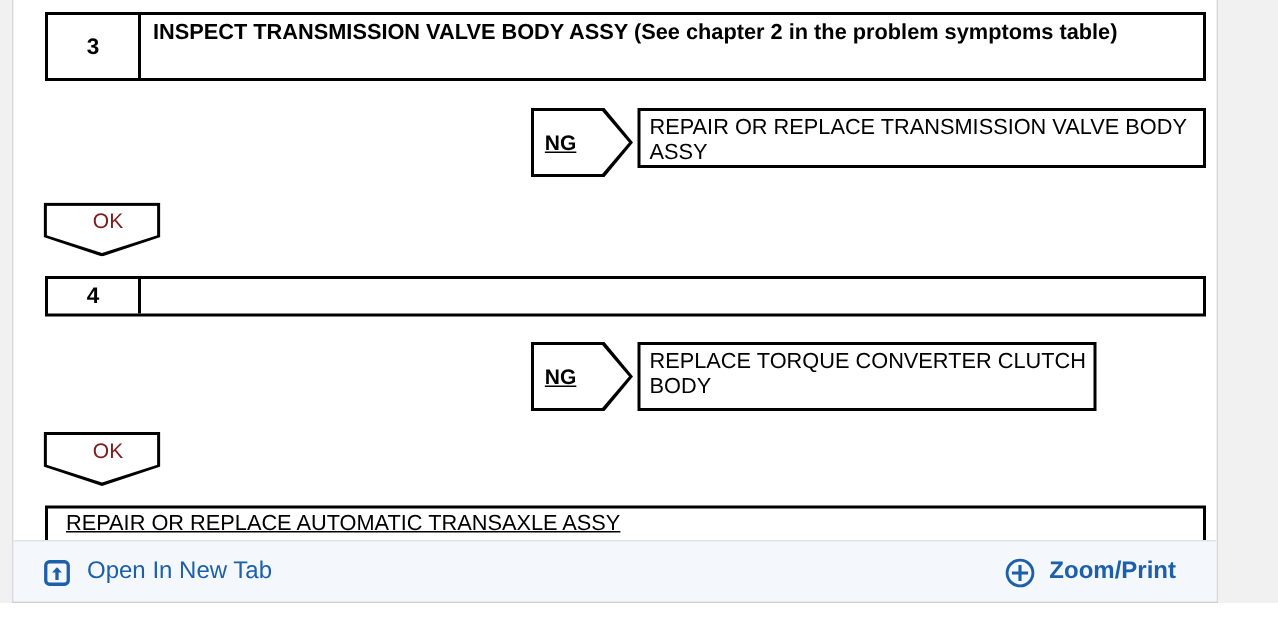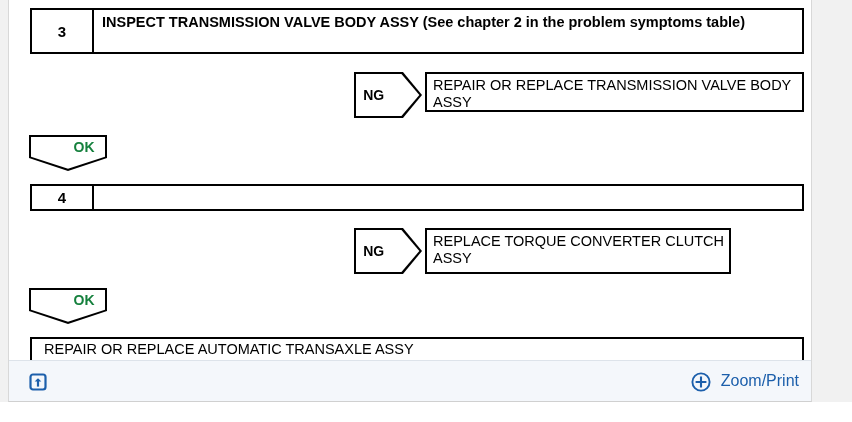--- a/index.html
+++ b/index.html
@@ -122,20 +122,21 @@
     position: absolute;
     left: 0; top: 0;
     width: 58%;
     height: 100%;
     display: flex;
     align-items: center;
     justify-content: center;
     font-size: 14px;
     font-weight: bold;
     color: #000;
+    text-decoration: underline;
   }
 
   
   .ok-tag {
     position: absolute;
     width: 78px;
     height: 36px;
     box-sizing: border-box;
   }
   .ok-tag .shape {
@@ -147,29 +148,29 @@
   .ok-tag .inner {
     position: absolute;
     left: 2px; top: 2px;
     width: calc(100% - 4px);
     height: calc(100% - 4px);
     background: #ffffff;
     clip-path: polygon(0% 0%, 100% 0%, 100% 62%, 50% 99%, 0% 62%);
   }
   .ok-tag .label {
     position: absolute;
-    left: 16px; top: 0;
+    left: 4px; top: 0;
     width: 100%;
     height: 64%;
     display: flex;
     align-items: center;
     justify-content: center;
     font-size: 14px;
-    font-weight: bold;
-    color: #15803d;
+    font-weight: normal;
+    color: #7f1d1d;
   }
 
   
   #toolbar {
     position: absolute;
     left: 0px; top: 360px;
     width: 802px; height: 41px;
     background: #f4f7fb;
     border-top: 1px solid #dde3ea;
     box-sizing: border-box;
@@ -181,21 +182,21 @@
     display: flex;
     align-items: center;
     gap: 9px;
     color: #1c5fab;
     font-size: 16px;
     cursor: pointer;
     text-decoration: none;
     white-space: nowrap;
   }
   #open-new-tab { left: 18px; }
-  #zoom-print  { right: 12px; }
+  #zoom-print  { right: 27px; font-weight: bold; }
   .tool-link .glyph {
     display: inline-flex;
     align-items: center;
     justify-content: center;
     width: 22px;
     height: 22px;
     flex: 0 0 22px;
   }
   .tool-link .txt { line-height: 1; padding-bottom: 1px; }
 
@@ -246,43 +247,44 @@
       </div>
 
       <div class="ng-tag" style="left:345px; top:228px;">
         <div class="shape"></div>
         <div class="inner"></div>
         <div class="label">NG</div>
       </div>
 
       <div class="result-box justify" style="left:416px; top:228px; width:306px; height:46px;">
         <span>REPLACE TORQUE CONVERTER CLUTCH</span>
-        <span class="last-line">ASSY</span>
+        <span class="last-line">BODY</span>
       </div>
 
       <div class="ok-tag" style="left:20px; top:288px;">
         <div class="shape"></div>
         <div class="inner"></div>
         <div class="label">OK</div>
       </div>
 
-      <div class="result-box" style="left:21px; top:337px; width:774px; height:26px; display:flex; align-items:center; padding-left:12px;">REPAIR OR REPLACE AUTOMATIC TRANSAXLE ASSY</div>
+      <div class="result-box" style="left:21px; top:337px; width:774px; height:26px; display:flex; align-items:center; padding-left:12px;text-decoration:underline;">REPAIR OR REPLACE AUTOMATIC TRANSAXLE ASSY</div>
 
     </div>
 
     <div id="toolbar">
 
       <a id="open-new-tab" class="tool-link">
         <span class="glyph">
           <svg width="20" height="20" viewBox="0 0 20 20" aria-hidden="true">
             <rect x="2.5" y="2.5" width="15" height="15" rx="2.5" ry="2.5" fill="none" stroke="#1c5fab" stroke-width="2.2"></rect>
             <path d="M10 14.6 L10 7.2" stroke="#1c5fab" stroke-width="2.2" fill="none"></path>
             <path d="M6.7 9.6 L10 6.2 L13.3 9.6 Z" fill="#1c5fab"></path>
           </svg>
         </span>
+        <span class="txt">Open In New Tab</span>
       </a>
 
       <a id="zoom-print" class="tool-link">
         <span class="glyph">
           <svg width="22" height="22" viewBox="0 0 22 22" aria-hidden="true">
             <circle cx="11" cy="11" r="8.6" fill="none" stroke="#1c5fab" stroke-width="1.9"></circle>
             <path d="M11 5.6 L11 16.4 M5.6 11 L16.4 11" stroke="#1c5fab" stroke-width="2.1" stroke-linecap="butt"></path>
           </svg>
         </span>
         <span class="txt">Zoom/Print</span>

